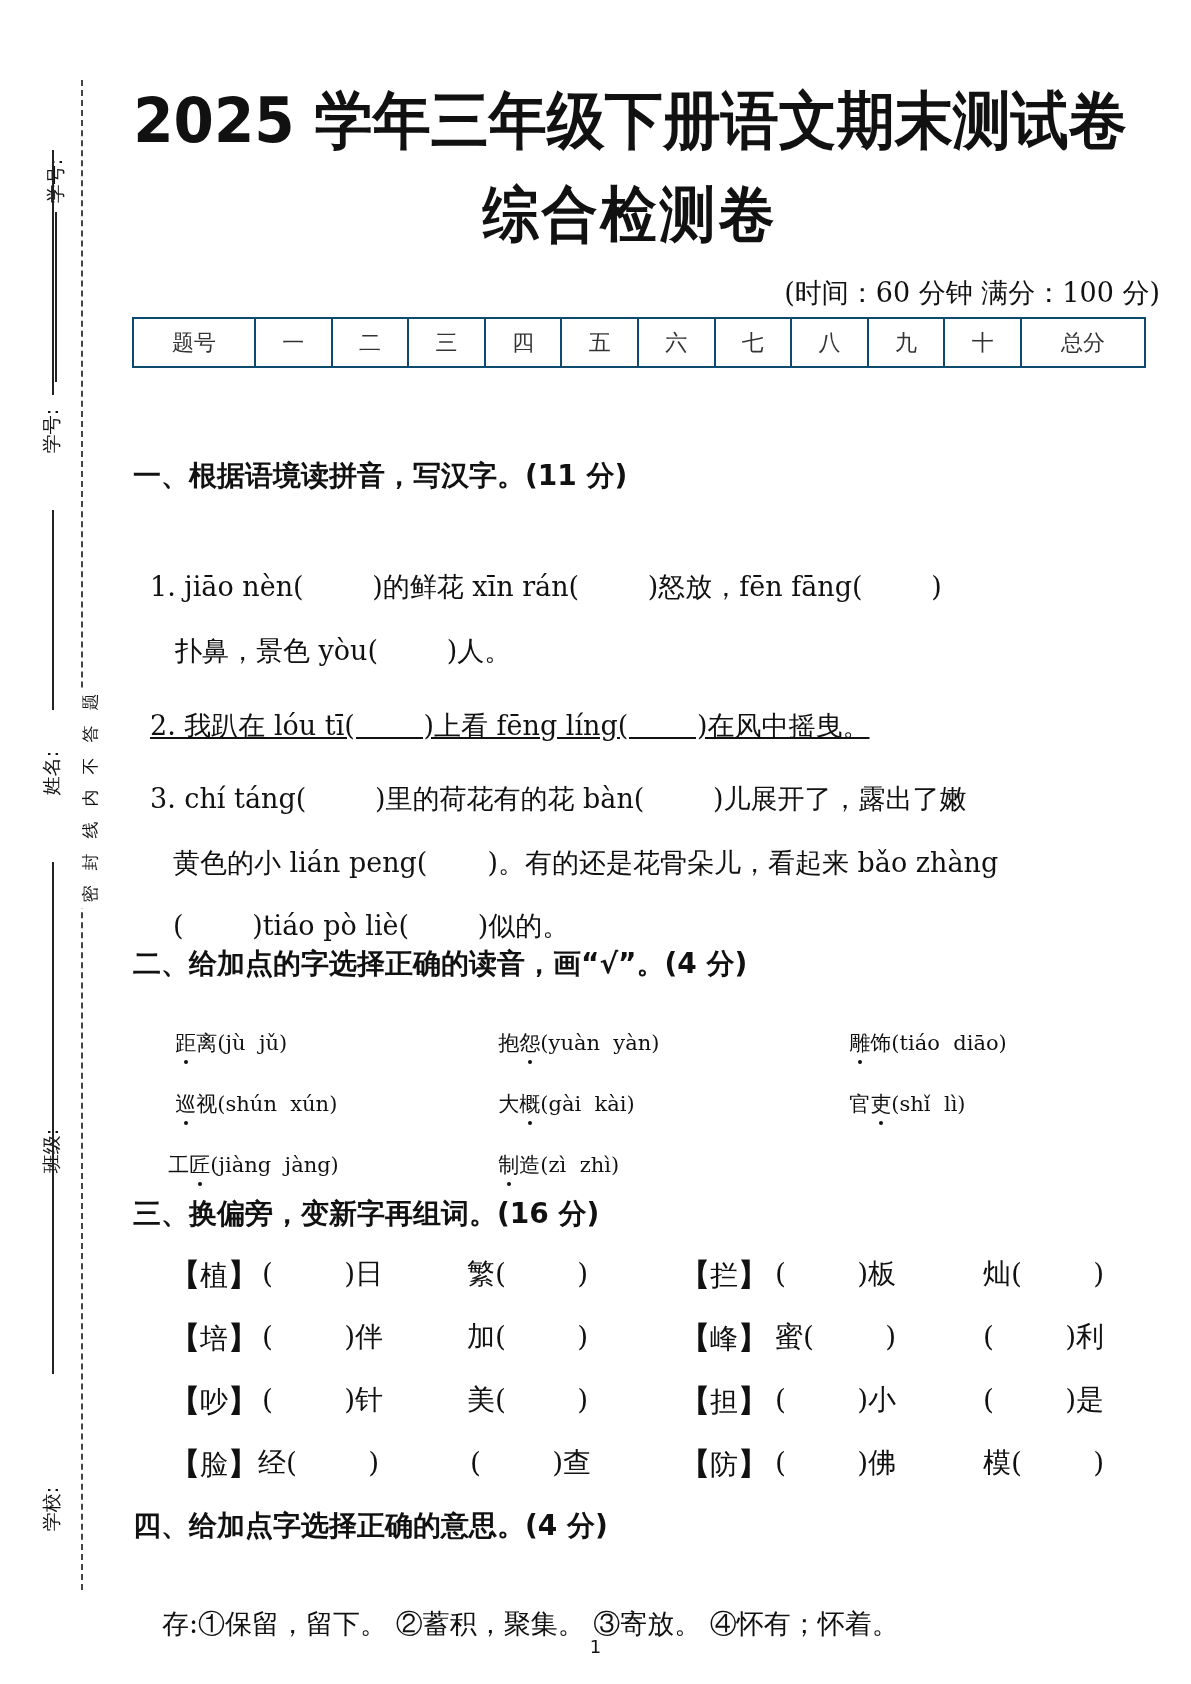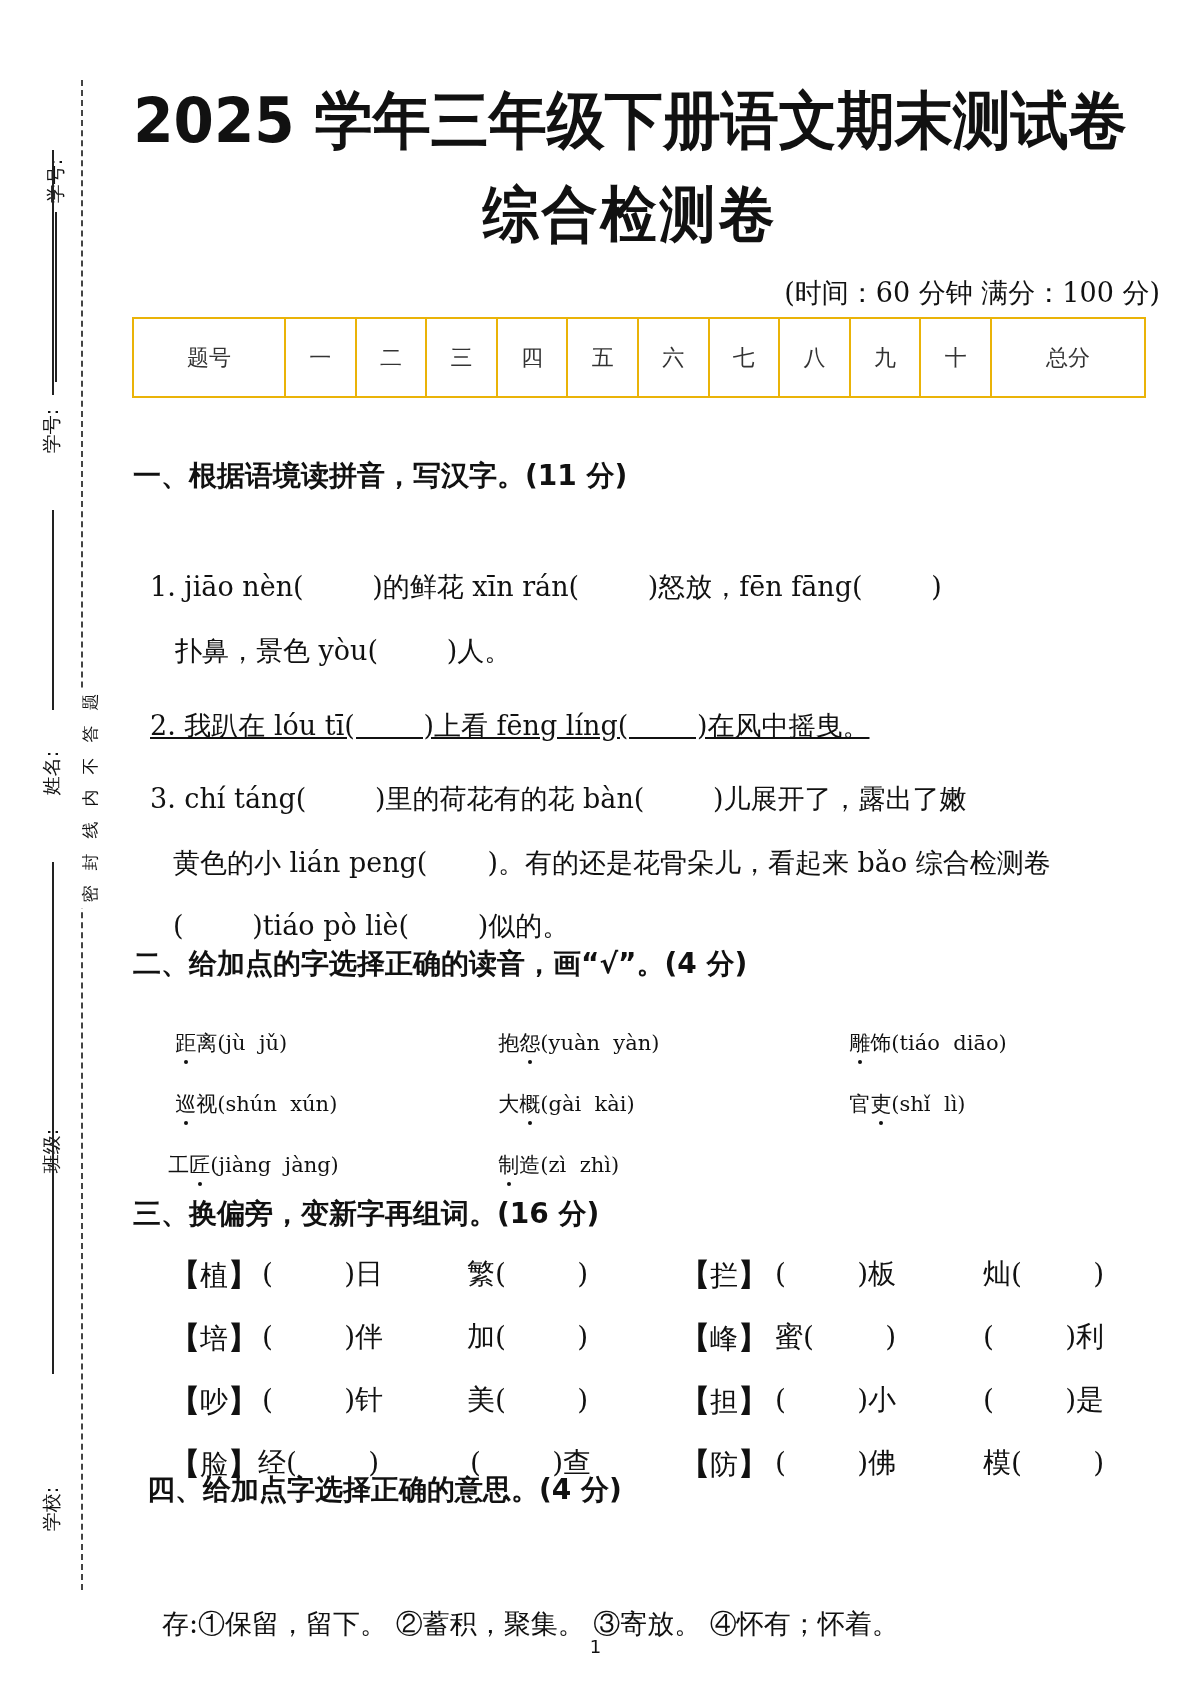--- a/index.html
+++ b/index.html
@@ -14,21 +14,21 @@
   .bind-field .lbl { transform: rotate(-90deg); font-size: 19px; white-space: nowrap; margin: 18px 0; font-family: "DejaVu Sans", sans-serif; }
 
   
   .title { position: absolute; left: 100px; width: 1060px; text-align: center; font-family: "DejaVu Sans", sans-serif; font-weight: bold; }
   .t1 { top: 82px; font-size: 58px; letter-spacing: 0px; transform: scaleY(1.08); }
   .t2 { top: 178px; font-size: 56px; letter-spacing: 3px; transform: scaleY(1.08); }
   .time-line { position: absolute; top: 275px; left: 100px; width: 1060px; text-align: right; font-size: 27px; }
 
   
   table.score { position: absolute; left: 132px; top: 317px; width: 1014px; border-collapse: collapse; border: 2.5px solid #111; }
-  table.score td { border: 2px solid #eab308; height: 47px; text-align: center; font-size: 22px; padding: 15px; color: #333; }
+  table.score td { border: 2px solid #0c4a6e; height: 47px; text-align: center; font-size: 22px; padding: 0; color: #333; }
   table.score td.head { width: 120px; }
   table.score td.total { width: 122px; }
 
   
   .sec { position: absolute; left: 133px; font-family: "DejaVu Sans", sans-serif; font-weight: bold; font-size: 28px; white-space: nowrap; }
   .line-text { position: absolute; white-space: pre; font-size: 27px; margin-top: 36px; }
 
   .q2-item { position: absolute; font-size: 21px; white-space: pre; }
   .dotted { position: relative; display: inline-block; }
   .dotted::after { content: ""; position: absolute; left: 50%; bottom: -7px; width: 4px; height: 4px; background: #111; border-radius: 50%; transform: translateX(-50%); }
@@ -107,21 +107,21 @@
     <td class="total">总分</td>
   </tr>
 </tbody>
   </table>
 
 <div class="sec" style="top:457px;">一、根据语境读拼音，写汉字。(11 分)</div>
 <div class="line-text" style="left:150px; top:533px;">1. jiāo nèn(        )的鲜花 xīn rán(        )怒放，fēn fāng(        )</div>
 <div class="line-text" style="left:175px; top:597px;">扑鼻，景色 yòu(        )人。</div>
 <div class="line-text" style="left:150px; top:672px;text-decoration:underline;">2. 我趴在 lóu tī(        )上看 fēng líng(        )在风中摇曳。</div>
 <div class="line-text" style="left:150px; top:745px;">3. chí táng(        )里的荷花有的花 bàn(        )儿展开了，露出了嫩</div>
-<div class="line-text" style="left:173px; top:809px;">黄色的小 lián peng(       )。有的还是花骨朵儿，看起来 bǎo 综合检测卷</div>
+<div class="line-text" style="left:173px; top:809px;">黄色的小 lián peng(       )。有的还是花骨朵儿，看起来 bǎo zhàng</div>
 <div class="line-text" style="left:173px; top:872px;">(        )tiáo pò liè(        )似的。</div>
 
 <div class="sec" style="top:945px;">二、给加点的字选择正确的读音，画“√”。(4 分)</div>
 
 <div class="q2-item" style="left:162px; top:1005px;">
   <span class="dotted">距</span><span>离</span><span>(jù  jǔ)</span>
 </div>
 <div class="q2-item" style="left:485px; top:1005px;">
   <span>抱</span><span class="dotted">怨</span><span>(yuàn  yàn)</span>
 </div>
@@ -169,16 +169,16 @@
 <div class="q3-cell" style="left:775px; top:1381px;">(        )小</div>
 <div class="q3-cell" style="left:983px; top:1381px;">(        )是</div>
 
 <div class="q3-cell" style="left:170px; top:1444px;"><span class="bracket">【</span><span>脸</span><span class="bracket">】</span></div>
 <div class="q3-cell" style="left:258px; top:1444px;">经(        )</div>
 <div class="q3-cell" style="left:470px; top:1444px;">(        )查</div>
 <div class="q3-cell" style="left:680px; top:1444px;"><span class="bracket">【</span><span>防</span><span class="bracket">】</span></div>
 <div class="q3-cell" style="left:775px; top:1444px;">(        )佛</div>
 <div class="q3-cell" style="left:983px; top:1444px;">模(        )</div>
 
-<div class="sec" style="top:1471px;margin-left:14px;">四、给加点字选择正确的意思。(4 分)</div>
+<div class="sec" style="top:1507px;">四、给加点字选择正确的意思。(4 分)</div>
 <div class="line-text" style="left:162px; top:1570px;">存:①保留，留下。 ②蓄积，聚集。 ③寄放。 ④怀有；怀着。</div>
 
 <div class="page-num">1</div>
 
 </body></html>

